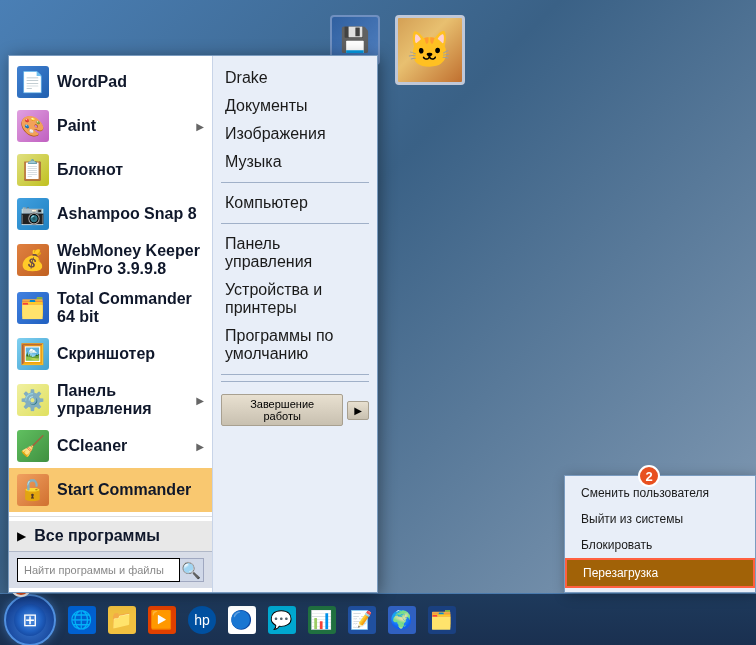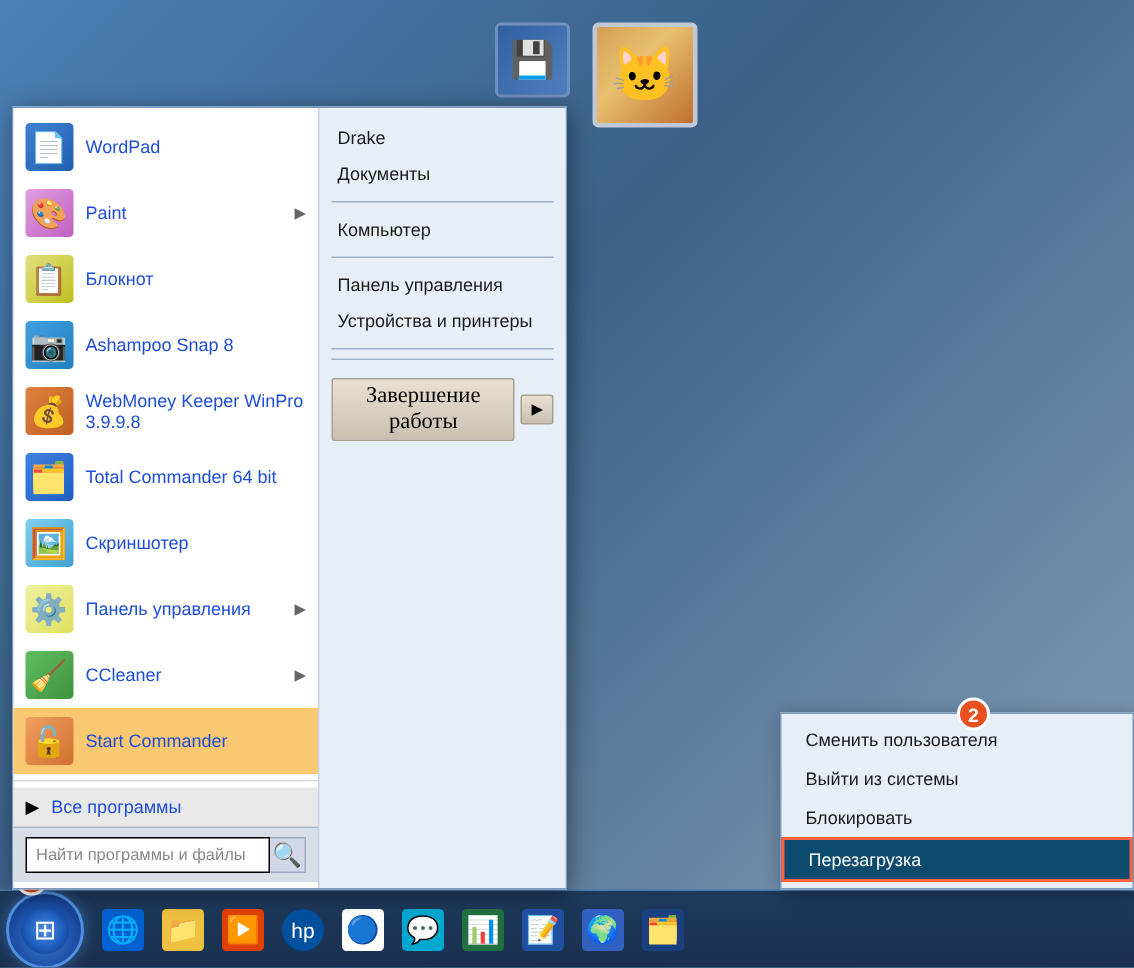--- a/index.html
+++ b/index.html
@@ -155,23 +155,23 @@
       height: 32px;
       border-radius: 3px;
       flex-shrink: 0;
       display: flex;
       align-items: center;
       justify-content: center;
       font-size: 20px;
     }
 
     .item-text {
-      font-size: 12px;
-      color: #1d4ed8;
-      font-weight: 400;
+      font-size: 16px;
+      color: #0f172a;
+      font-weight: 700;
     }
 
     .item-arrow {
       margin-left: auto;
       color: #666;
       font-size: 10px;
     }
 
     .start-menu-divider {
       height: 1px;
@@ -190,21 +190,21 @@
     .start-menu-right {
       width: 165px;
       background: #e8eef8;
       padding: 8px 0;
       border-left: 1px solid #c8d4e8;
     }
 
     .right-item {
       padding: 5px 12px;
       cursor: pointer;
-      font-size: 12px;
+      font-size: 16px;
       color: #1a1a1a;
     }
 
     .search-box {
       flex: 1;
       height: 24px;
       border: 1px solid #000000;
       background: white;
       padding: 0 6px;
       font-size: 11px;
@@ -222,42 +222,42 @@
       display: flex;
       align-items: center;
       justify-content: center;
     }
 
     
     .shutdown-menu {
       position: absolute;
       bottom: 52px;
       right: 0px;
-      width: 236px;
+      width: 192px;
       background: #e8eef8;
       border: 1px solid #7a9bbf;
       box-shadow: 2px 2px 12px rgba(0,0,0,0.3);
       z-index: 30;
       padding: 4px 0;
     }
 
     .shutdown-item {
       padding: 6px 16px;
       font-size: 12px;
       color: #1a1a1a;
       cursor: pointer;
     }
 
     .shutdown-item:hover, .shutdown-item.highlighted {
       background: #3a6fb0;
       color: white;
     }
 
     .shutdown-item.highlighted {
-      background: #0c4a6e;
+      background: #a16207;
       color: white;
       border: 2px solid #ff6040;
     }
 
     .shutdown-btn {
       background: linear-gradient(to bottom, #e8e0d0, #c8c0b0);
       border: 1px solid #a8a090;
       padding: 3px 10px;
       font-size: 11px;
       cursor: pointer;
@@ -413,36 +413,45 @@
         </div>
       </div>
 
       <div class="start-menu-right">
         <div class="right-item">
           <span>Drake</span>
         </div>
         <div class="right-item">
           <span>Документы</span>
         </div>
+        <div class="right-item">
+          <span>Изображения</span>
+        </div>
+        <div class="right-item">
+          <span>Музыка</span>
+        </div>
         <div style="height:1px; background:#a0b0c8; margin: 6px 8px;"></div>
         <div class="right-item">
           <span>Компьютер</span>
         </div>
         <div style="height:1px; background:#a0b0c8; margin: 6px 8px;"></div>
         <div class="right-item">
           <span>Панель управления</span>
         </div>
         <div class="right-item">
           <span>Устройства и принтеры</span>
+        </div>
+        <div class="right-item">
+          <span>Программы по умолчанию</span>
         </div>
         <div style="height:1px; background:#a0b0c8; margin: 6px 8px;"></div>
         <div style="height:1px; background:#a0b0c8; margin: 6px 8px;"></div>
 
         <div style="padding: 6px 8px; display:flex; gap:4px; align-items:center;">
-          <button class="shutdown-btn" style="font-size:15px;font-family:Liberation Serif, serif;">Завершение работы</button>
+          <button class="shutdown-btn" style="font-size:11px;">Завершение работы</button>
           <button class="shutdown-arrow-btn">▶</button>
         </div>
       </div>
     </div>
   </div>
 
   <div class="shutdown-menu">
     <div class="shutdown-item">
       <span>Сменить пользователя</span>
     </div>

